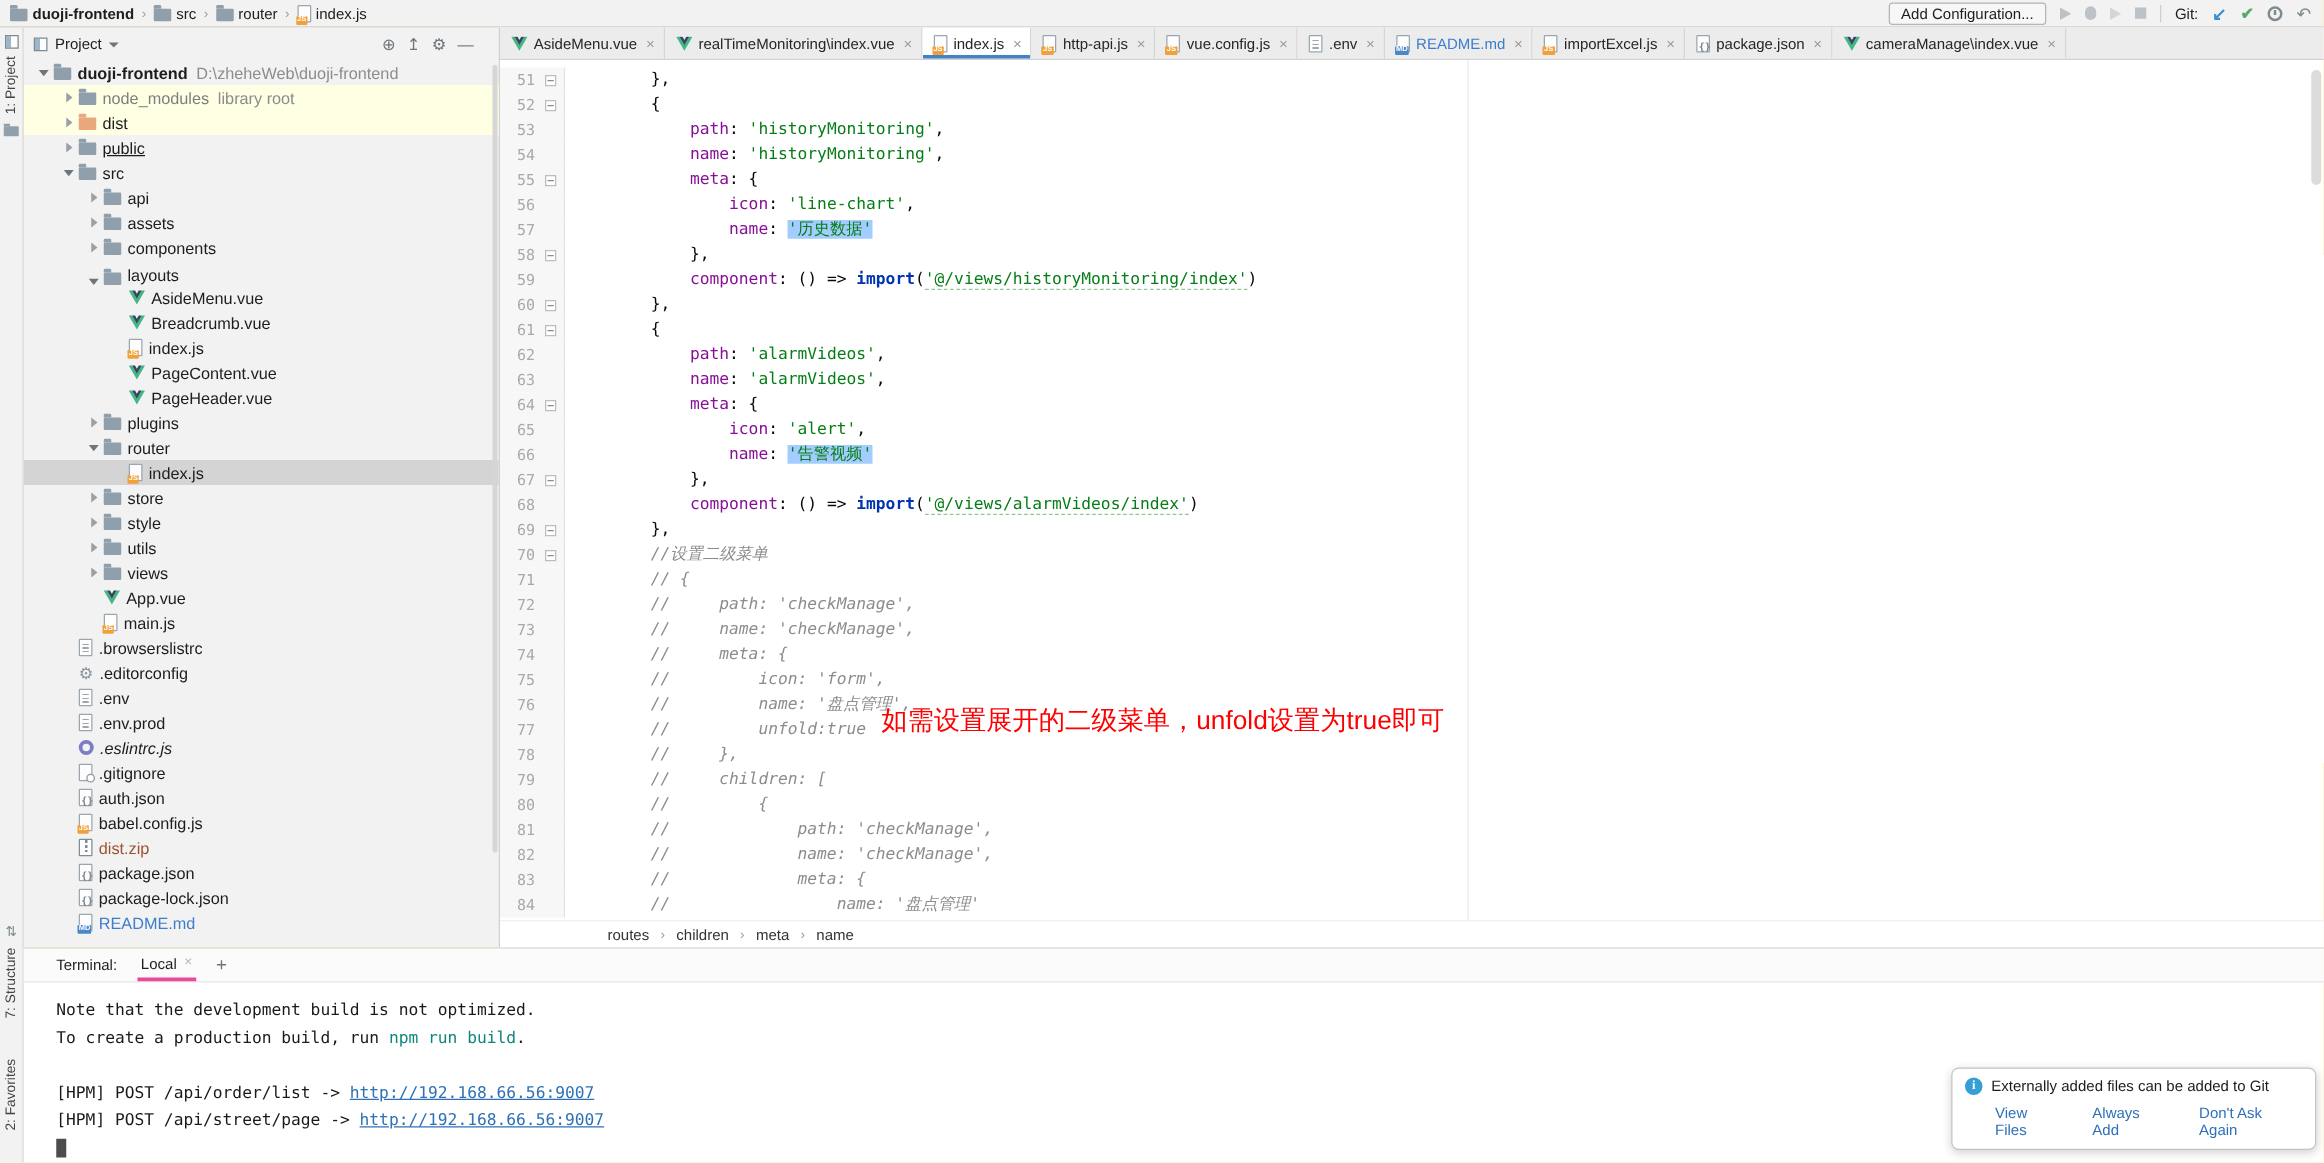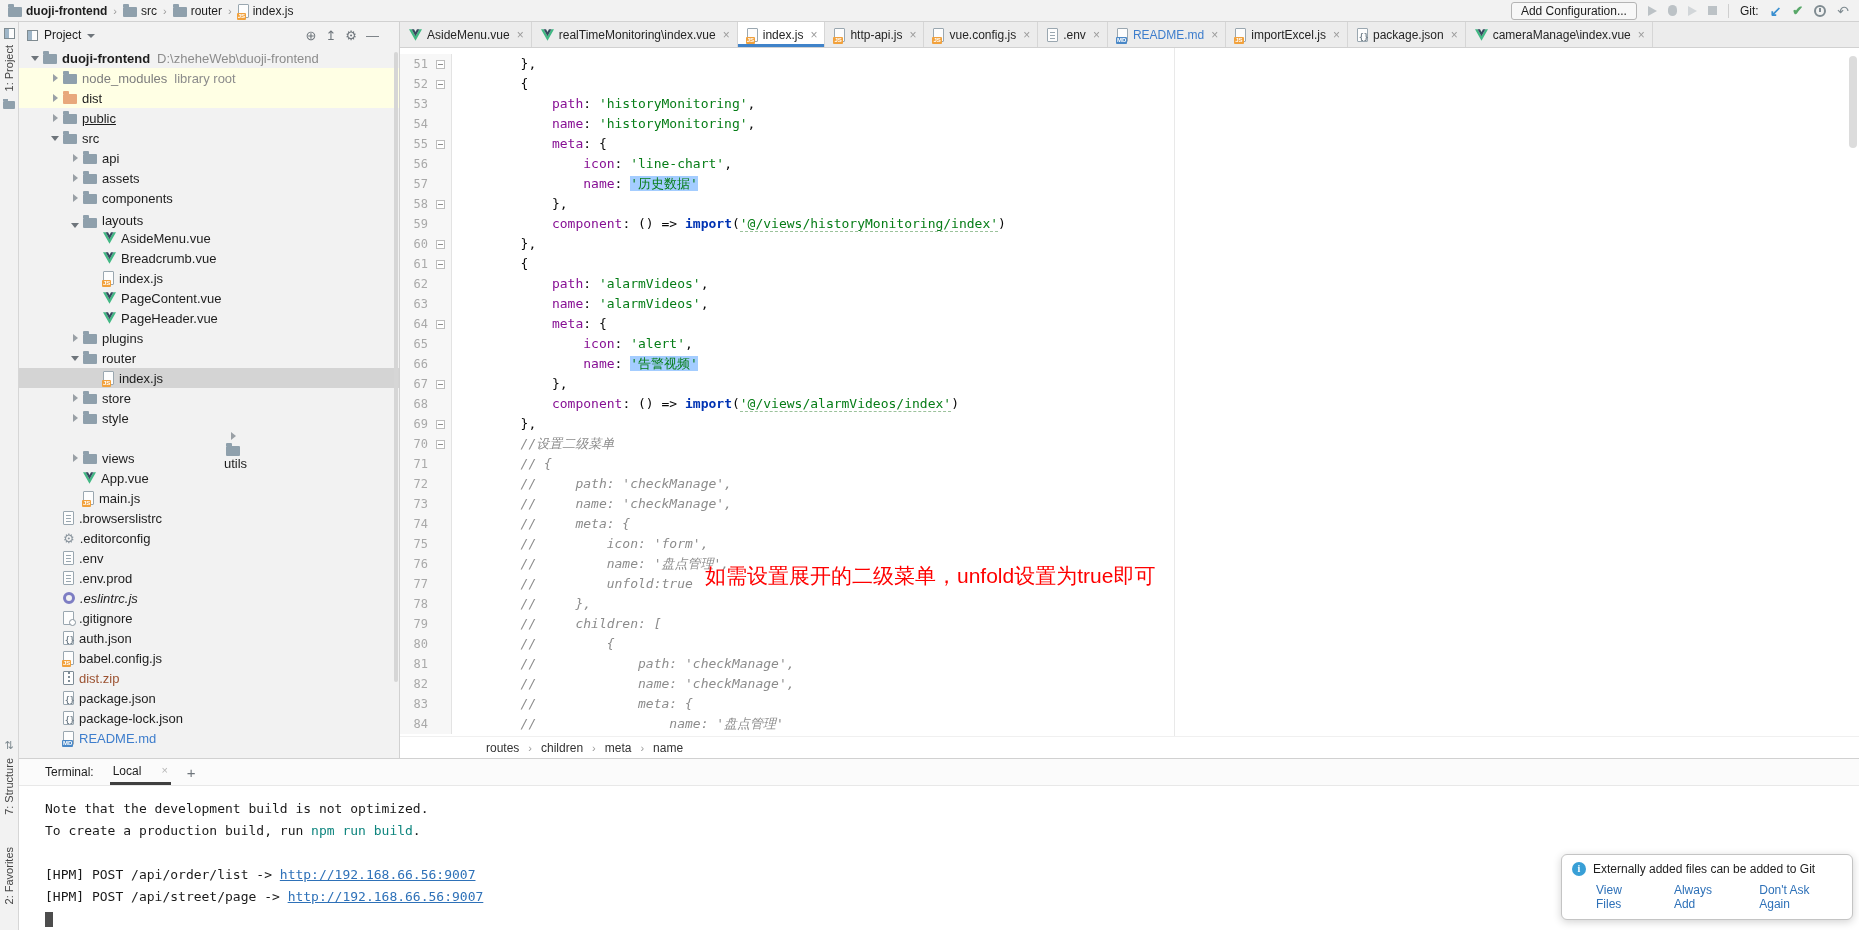--- a/index.html
+++ b/index.html
@@ -105,21 +105,21 @@
   .tk-ln { color:#067d17; border-bottom:1px dashed #9cc29c; }
   .tk-c { color:#8c8c8c; font-style:italic; }
   .annotation { position:absolute; left:305px; top:514px; font-size:21px; color:#fe0000; white-space:nowrap; font-family:"Liberation Sans",sans-serif; }
 
   .ebc { height:22px; flex:0 0 22px; display:flex; align-items:center; gap:8px; padding-left:86px; font-size:12px; color:#333; border-top:1px solid #f0f0f0; background:#fff; }
 
   
   .terminal { flex:0 0 168px; border-top:1px solid #d1d1d1; background:#fff; display:flex; flex-direction:column; position:relative; }
   .term-head { height:27px; flex:0 0 27px; display:flex; align-items:flex-end; gap:16px; padding:0 0 0 26px; font-size:12px; background:#fbfbfb; border-bottom:1px solid #e8e8e8; }
   .term-title { padding-bottom:6px; }
-  .term-tab { display:flex; gap:20px; border-bottom:3px solid #404040; padding:4px 3px; }
+  .term-tab { display:flex; gap:6px; border-bottom:3px solid #ec4899; padding:4px 3px; }
   .term-tab .close { color:#b5b5b5; font-size:11px; }
   .term-plus { color:#6e757b; font-size:15px; padding-bottom:4px; }
   .term-body { flex:1; padding:12px 0 0 26px; font:13px/22px "DejaVu Sans Mono",monospace; color:#1a1a1a; }
   .tl { min-height:22px; white-space:pre; }
   .tk-cmd { color:#0e857e; }
   .tk-url { color:#2e71b8; text-decoration:underline; }
   .cursor { display:inline-block; width:8px; height:15px; background:#4d4d4d; vertical-align:middle; }
 
   
   .ntf { position:absolute; right:6px; bottom:10px; width:292px; background:#fff; border:1px solid #c4c4c4; border-radius:6px; box-shadow:0 2px 8px rgba(0,0,0,.18); padding:7px 10px 8px 10px; }
@@ -307,21 +307,21 @@
               <div class="trow" style="padding-left: 48px;">
                 <span class="ch ch-closed"></span>
                 <span class="ic ic-folder"></span>
                 <span class="lbl">store</span>
               </div>
               <div class="trow" style="padding-left: 48px;">
                 <span class="ch ch-closed"></span>
                 <span class="ic ic-folder"></span>
                 <span class="lbl">style</span>
               </div>
-              <div class="trow" style="padding-left: 48px; flex-direction: column;">
+              <div class="trow" style="padding-left: 48px;">
                 <span class="ch ch-closed"></span>
                 <span class="ic ic-folder"></span>
                 <span class="lbl">utils</span>
               </div>
               <div class="trow" style="padding-left: 48px;">
                 <span class="ch ch-closed"></span>
                 <span class="ic ic-folder"></span>
                 <span class="lbl">views</span>
               </div>
               <div class="trow" style="padding-left: 48px;">

